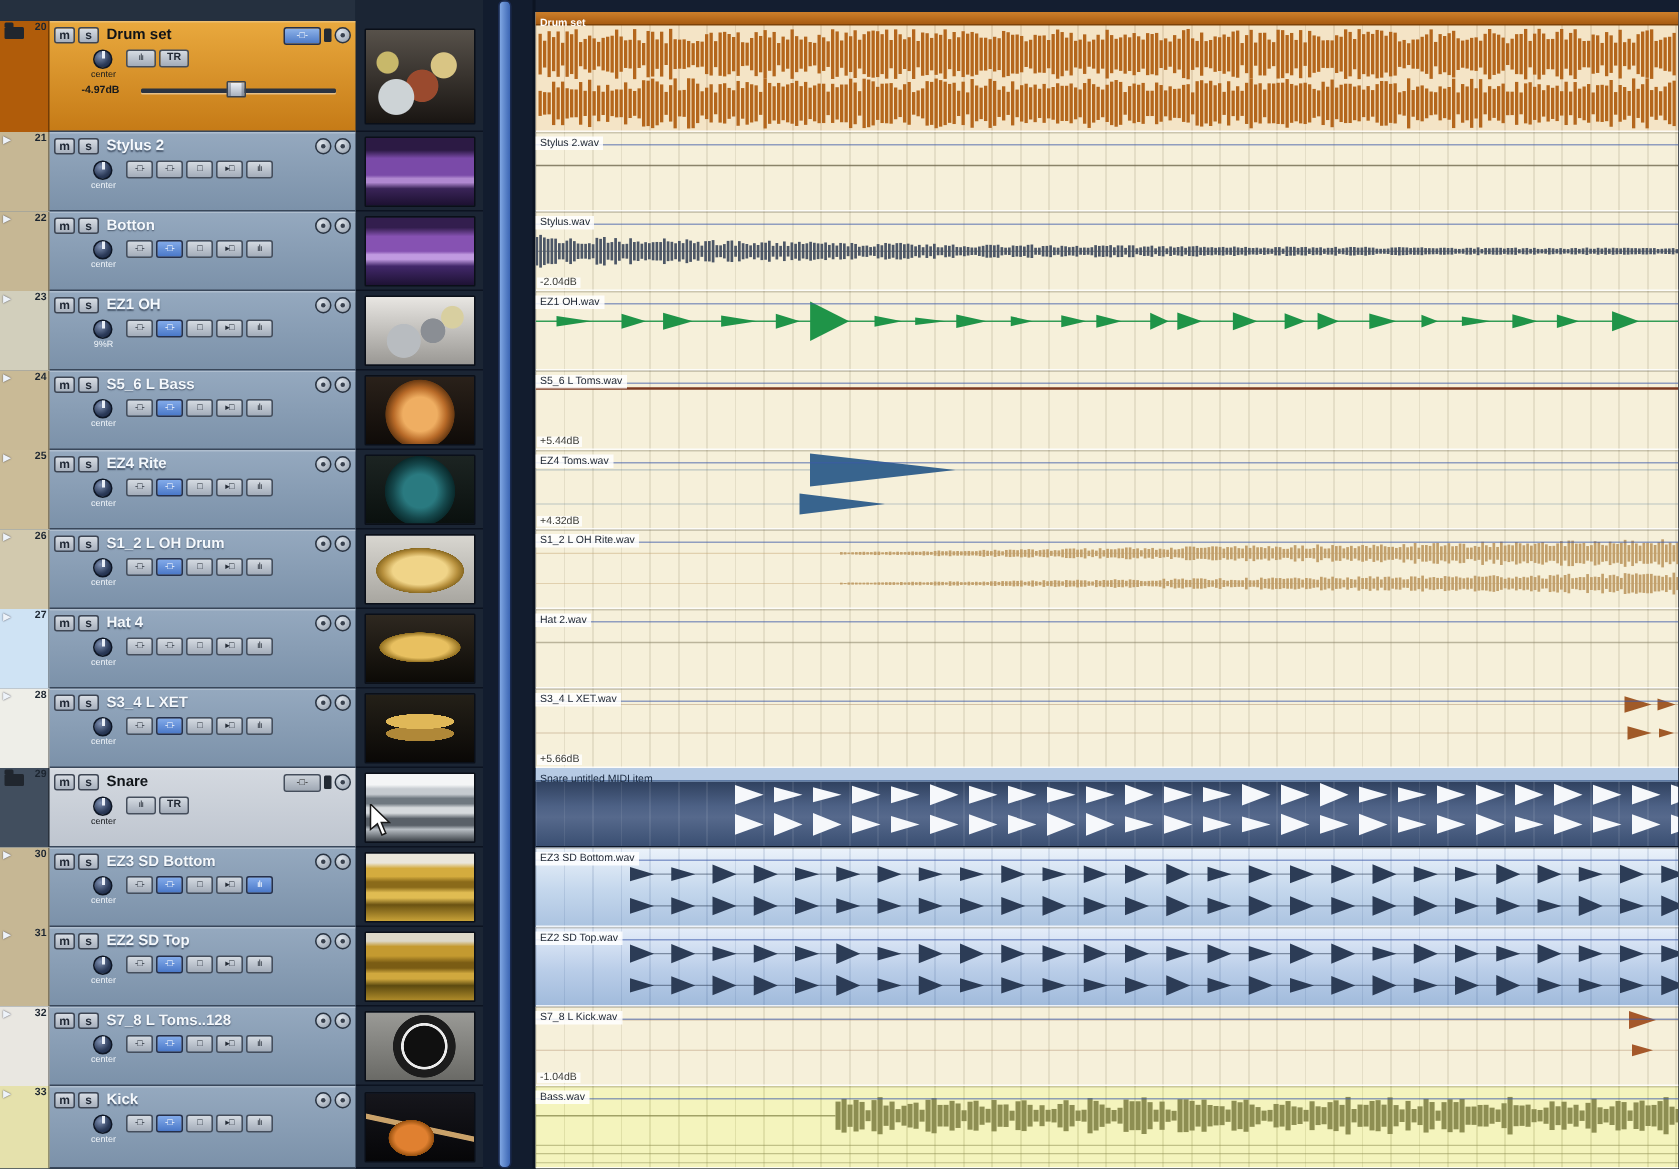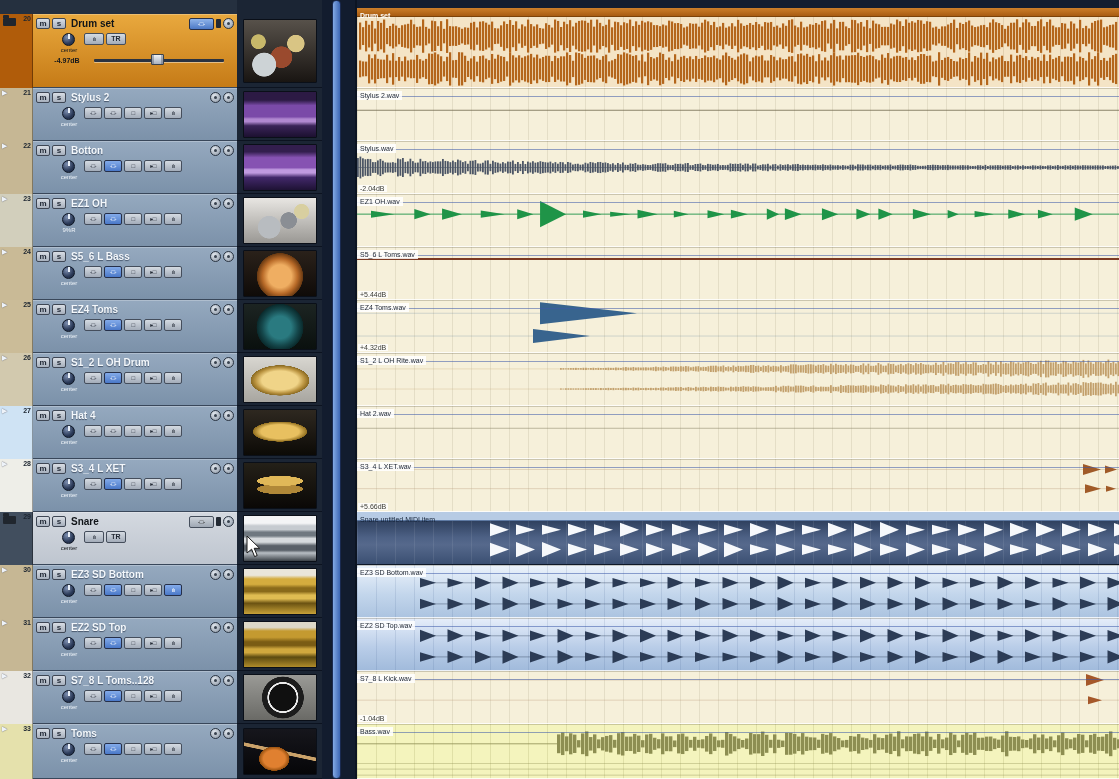--- a/index.html
+++ b/index.html
@@ -226,21 +226,21 @@
       </div>
       <div class="trow" style="height: 53px;">
         <div class="strip" style="background: rgb(203, 188, 152);">
           <span class="arrow">▶</span>
           <span class="tnum">25</span>
         </div>
         <div class="tbody">
           <div class="l1">
             <div class="msbtn">m</div>
             <div class="msbtn">s</div>
-            <span class="tname">EZ4 Toms</span>
+            <span class="tname">EZ4 Rite</span>
             <div class="circ"></div>
             <div class="circ"></div>
           </div>
           <div class="l2">
             <div class="knobwrap">
               <div class="knob"></div>
               <div class="panlbl">center</div>
             </div>
             <div class="chbtn">-□-</div>
             <div class="chbtn on">-□-</div>
@@ -432,21 +432,21 @@
       </div>
       <div class="trow" style="height: 55px;">
         <div class="strip" style="background: rgb(229, 225, 172);">
           <span class="arrow">▶</span>
           <span class="tnum">33</span>
         </div>
         <div class="tbody">
           <div class="l1">
             <div class="msbtn">m</div>
             <div class="msbtn">s</div>
-            <span class="tname">Toms</span>
+            <span class="tname">Kick</span>
             <div class="circ"></div>
             <div class="circ"></div>
           </div>
           <div class="l2">
             <div class="knobwrap">
               <div class="knob"></div>
               <div class="panlbl">center</div>
             </div>
             <div class="chbtn">-□-</div>
             <div class="chbtn on">-□-</div>

